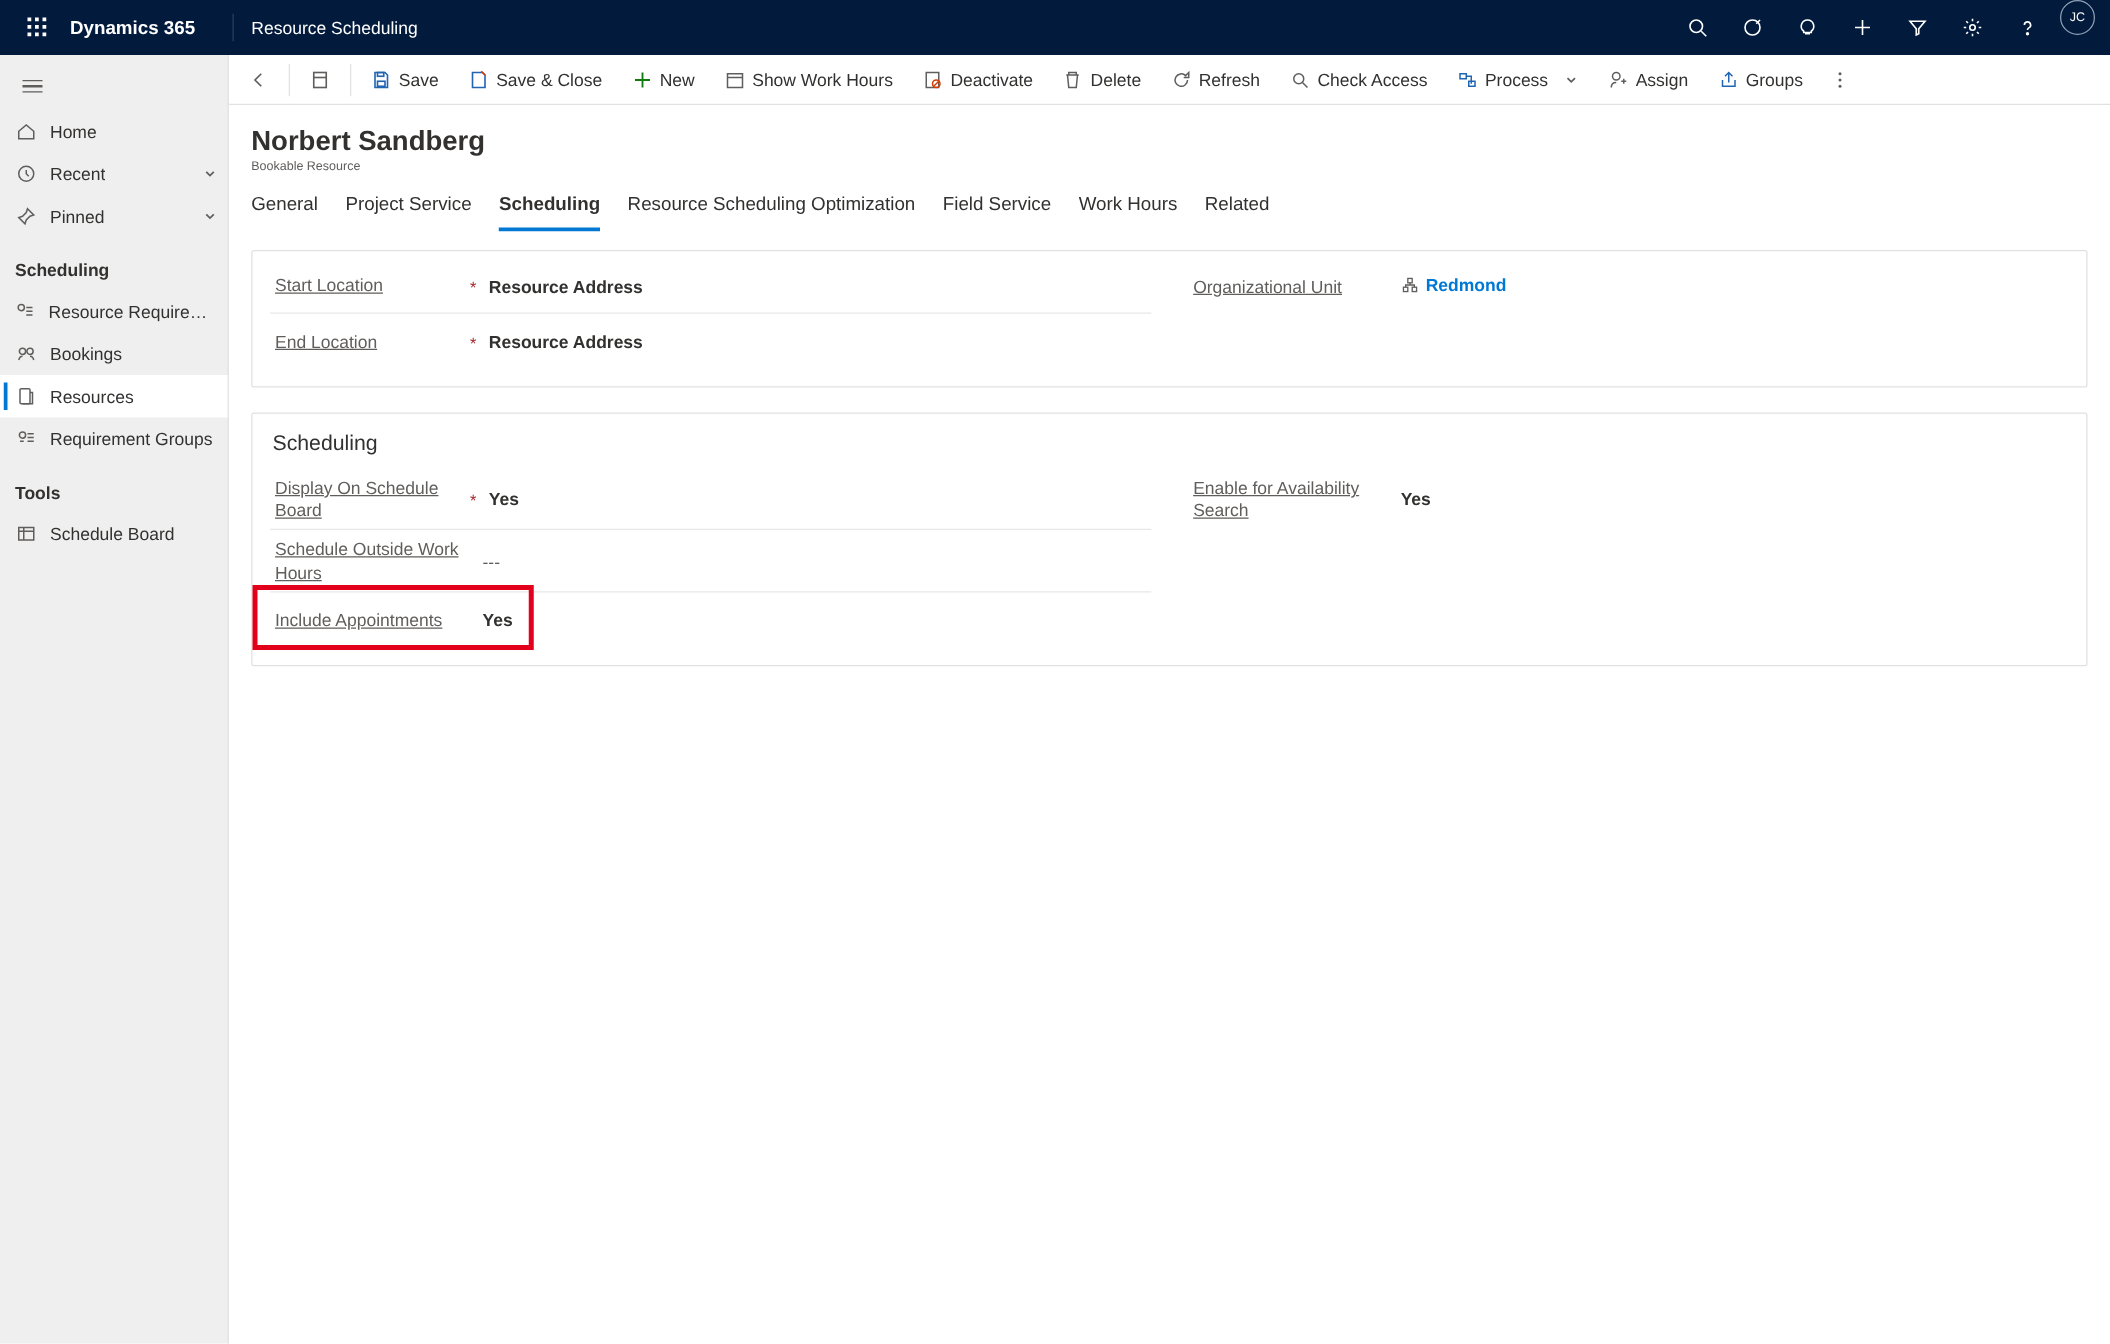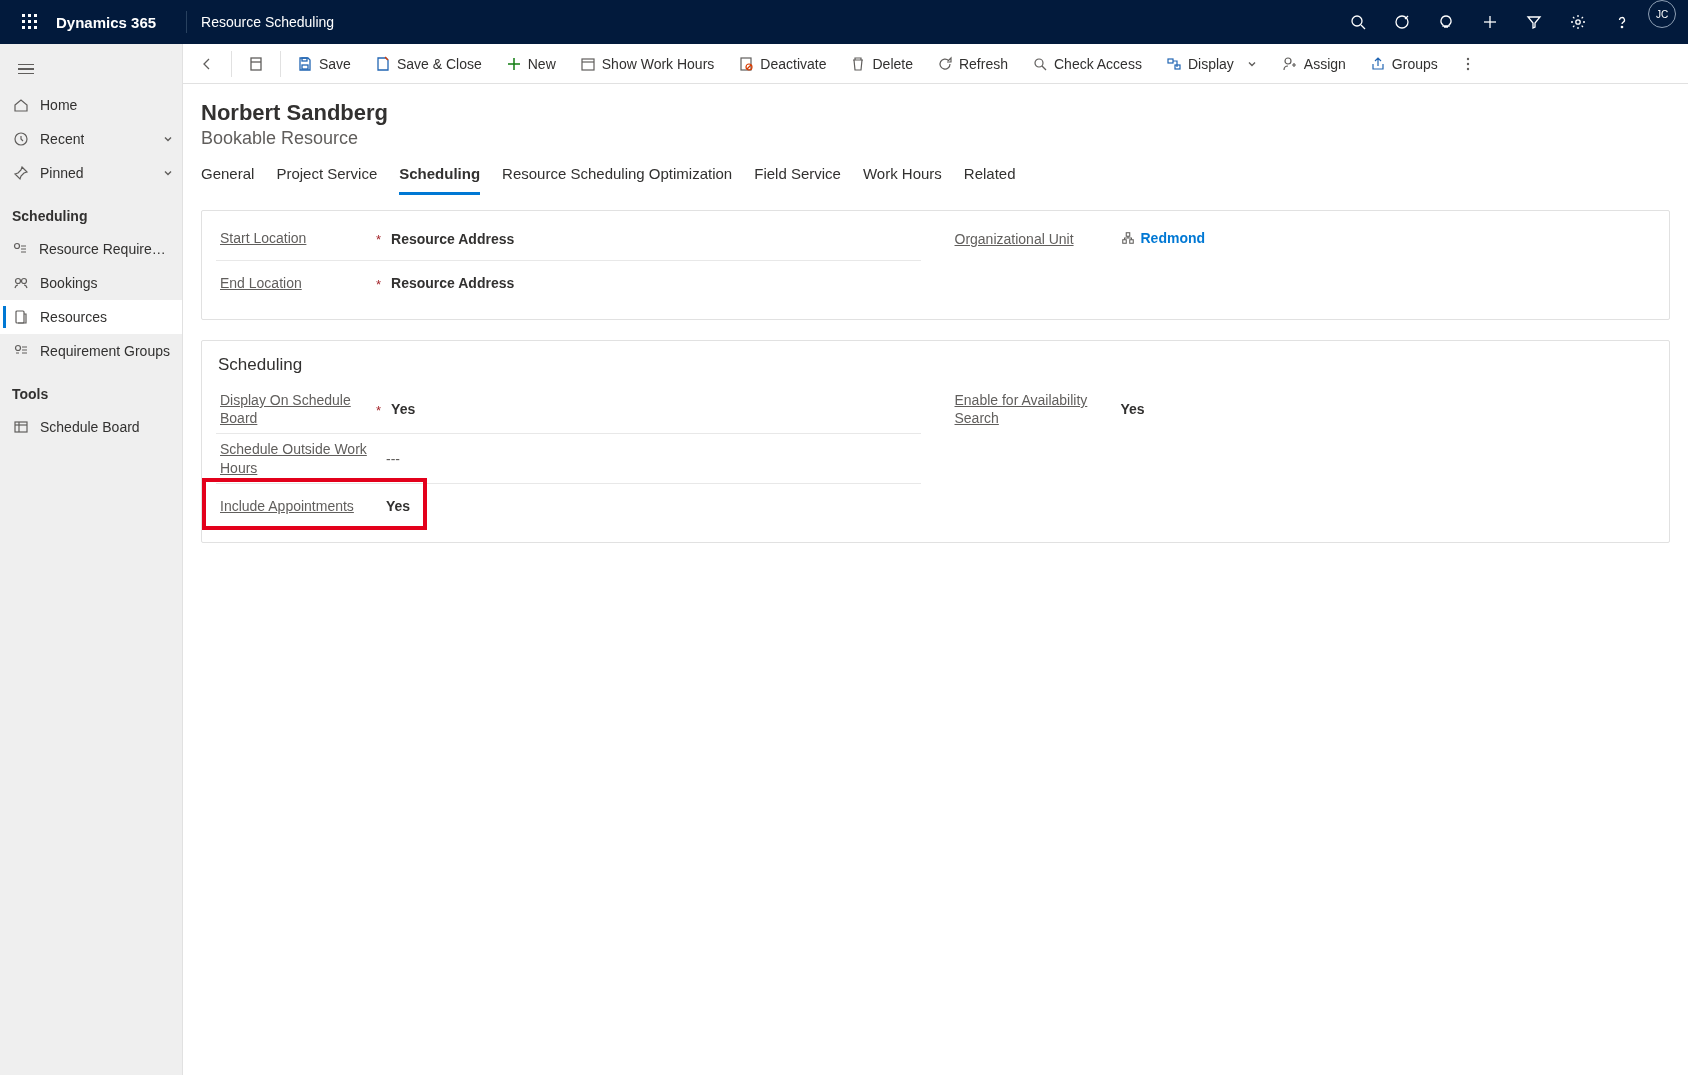--- a/index.html
+++ b/index.html
@@ -37,21 +37,21 @@
 
   
   .main { flex: 1; display: flex; flex-direction: column; min-width: 0; position: relative; }
   .cmd-bar { height: 40px; border-bottom: 1px solid #e1e1e1; display: flex; align-items: center; padding: 0 6px; gap: 4px; flex-shrink: 0; }
   .cmd-btn { height: 36px; display: flex; align-items: center; gap: 6px; padding: 0 10px; font-size: 14px; color: #323130; border-radius: 2px; white-space: nowrap; }
   .cmd-btn .ci { width: 16px; height: 16px; display: inline-flex; align-items: center; justify-content: center; }
   .cmd-sep { width: 1px; height: 26px; background: #e1e1e1; margin: 0 2px; }
 
   .record-header { padding: 16px 18px 6px 18px; }
   .record-title { font-size: 22px; font-weight: 600; }
-  .record-subtitle { font-size: 18px; color: #605e5c; margin-top: 2px; }
+  .record-subtitle { font-size: 10px; color: #605e5c; margin-top: 2px; }
 
   .tabs-row { display: flex; gap: 22px; padding: 10px 18px 0 18px; border-bottom: 1px solid transparent; }
   .tab { padding-bottom: 10px; font-size: 15px; color: #323130; border-bottom: 3px solid transparent; }
   .tab.active { font-weight: 600; border-bottom-color: #0078d4; }
 
   .form-body { padding: 14px 18px 30px 18px; overflow: auto; }
   .section-box { border: 1px solid #e1e1e1; border-radius: 2px; padding: 6px 14px 14px 14px; margin-bottom: 20px; }
   .section-title { font-size: 17px; padding: 8px 2px 10px 2px; }
   .two-col { display: flex; gap: 30px; }
   .col { flex: 1; min-width: 0; }
@@ -326,21 +326,21 @@
         <span>Check Access</span>
       </div>
       <div class="cmd-btn">
         <span class="ci">
           <svg width="16" height="16" viewBox="0 0 16 16" fill="none" stroke="#2266b3" stroke-width="1.2">
               <rect x="2" y="3" width="5" height="4"></rect>
               <rect x="9" y="9" width="5" height="4"></rect>
               <path d="M7 5h4v6"></path>
             </svg>
         </span>
-        <span>Display</span>
+        <span>Process</span>
         <span style="margin-left:6px;">
           <svg width="12" height="12" viewBox="0 0 12 12" fill="none" stroke="#605e5c" stroke-width="1.4">
               <path d="M3 4.5 6 7.5 9 4.5"></path>
             </svg>
         </span>
       </div>
       <div class="cmd-btn">
         <span class="ci">
           <svg width="16" height="16" viewBox="0 0 16 16" fill="none" stroke="#605e5c" stroke-width="1.2">
               <circle cx="6" cy="5" r="3"></circle>

